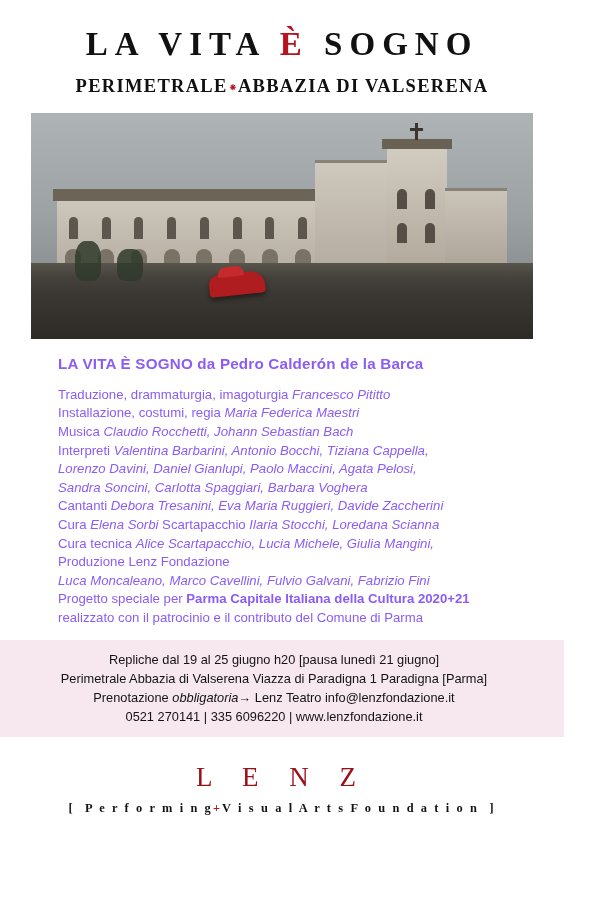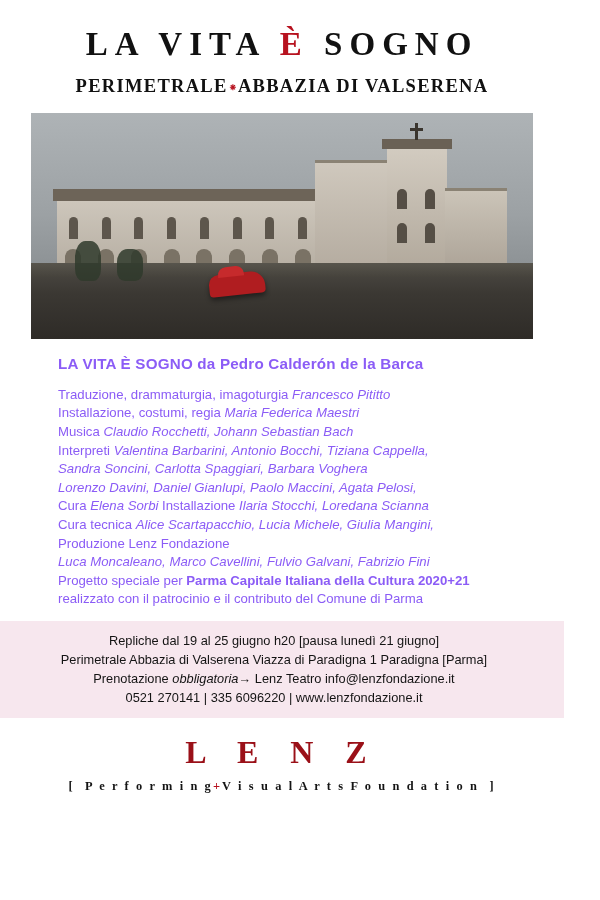--- a/index.html
+++ b/index.html
@@ -275,24 +275,25 @@
   }
   .info em { font-style: italic; }
 
   
   .footer {
     text-align: center;
     padding-top: 16px;
   }
   .lenz {
     font-family: "Liberation Serif", serif;
-    font-size: 32px;
-    font-weight: bold;
+    font-size: 27px;
+    font-weight: normal;
     letter-spacing: 12px;
     color: #9a1018;
+    margin-top: 9px;
   }
   .footer-sub {
     margin-top: 8px;
     font-family: "Liberation Serif", serif;
     font-size: 12.4px;
     font-weight: bold;
     letter-spacing: 2.1px;
     color: #141414;
   }
   .footer-sub .plus {
@@ -355,23 +356,24 @@
     <div class="car"></div>
   </div>
 
   <div class="credits">
     <div class="headline"><span>LA VITA È SOGNO</span><span class="by"> da Pedro Calderón de la Barca</span></div>
 
     <p><span>Traduzione, drammaturgia, imagoturgia </span><em>Francesco Pititto</em></p>
     <p><span>Installazione, costumi, regia </span><em>Maria Federica Maestri</em></p>
     <p><span>Musica </span><em>Claudio Rocchetti, Johann Sebastian Bach</em></p>
     <p><span>Interpreti </span><em>Valentina Barbarini, Antonio Bocchi, Tiziana Cappella,</em></p>
+    <p><em>Lorenzo Davini, Daniel Gianlupi, Paolo Maccini, Agata Pelosi,</em></p>
     <p><em>Sandra Soncini, Carlotta Spaggiari, Barbara Voghera</em></p>
-    <p><em>Lorenzo Davini, Daniel Gianlupi, Paolo Maccini, Agata Pelosi,</em></p>
-    <p><span>Cura </span><em>Elena Sorbi</em><span>  Installazione </span><em>Ilaria Stocchi, Loredana Scianna</em></p>
+    <p><span>Cantanti </span><em>Debora Tresanini, Eva Maria Ruggieri, Davide Zaccherini</em></p>
+    <p><span>Cura </span><em>Elena Sorbi</em><span>  Scartapacchio </span><em>Ilaria Stocchi, Loredana Scianna</em></p>
     <p><span>Cura tecnica </span><em>Alice Scartapacchio, Lucia Michele, Giulia Mangini,</em></p>
     <p><span>Produzione Lenz Fondazione</span></p>
     <p><em>Luca Moncaleano, Marco Cavellini, Fulvio Galvani, Fabrizio Fini</em></p>
     <p><span>Progetto speciale per </span><span class="bold">Parma Capitale Italiana della Cultura 2020+21</span></p>
     <p><span>realizzato con il patrocinio e il contributo del Comune di Parma</span></p>
   </div>
 
   <div class="info">
     <div>Repliche dal 19 al 25 giugno h20 [pausa lunedì 21 giugno]</div>
     <div>Perimetrale Abbazia di Valserena Viazza di Paradigna 1 Paradigna [Parma]</div>

